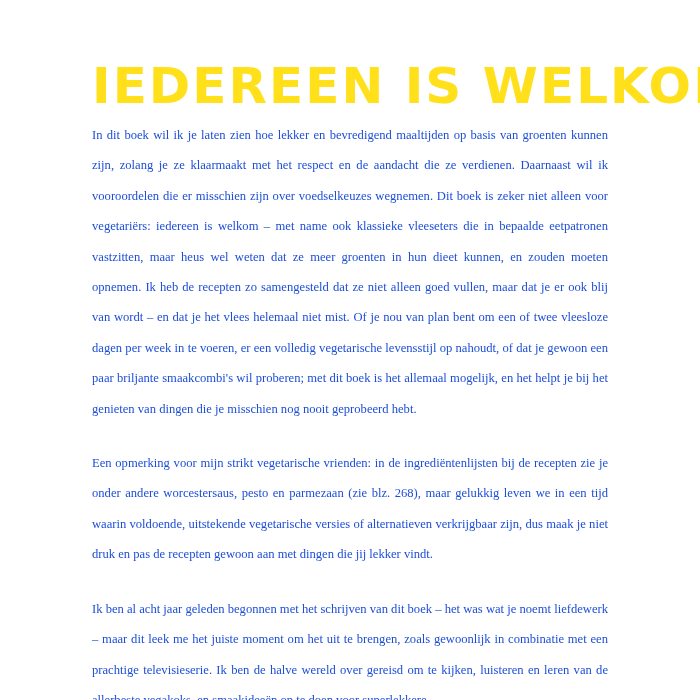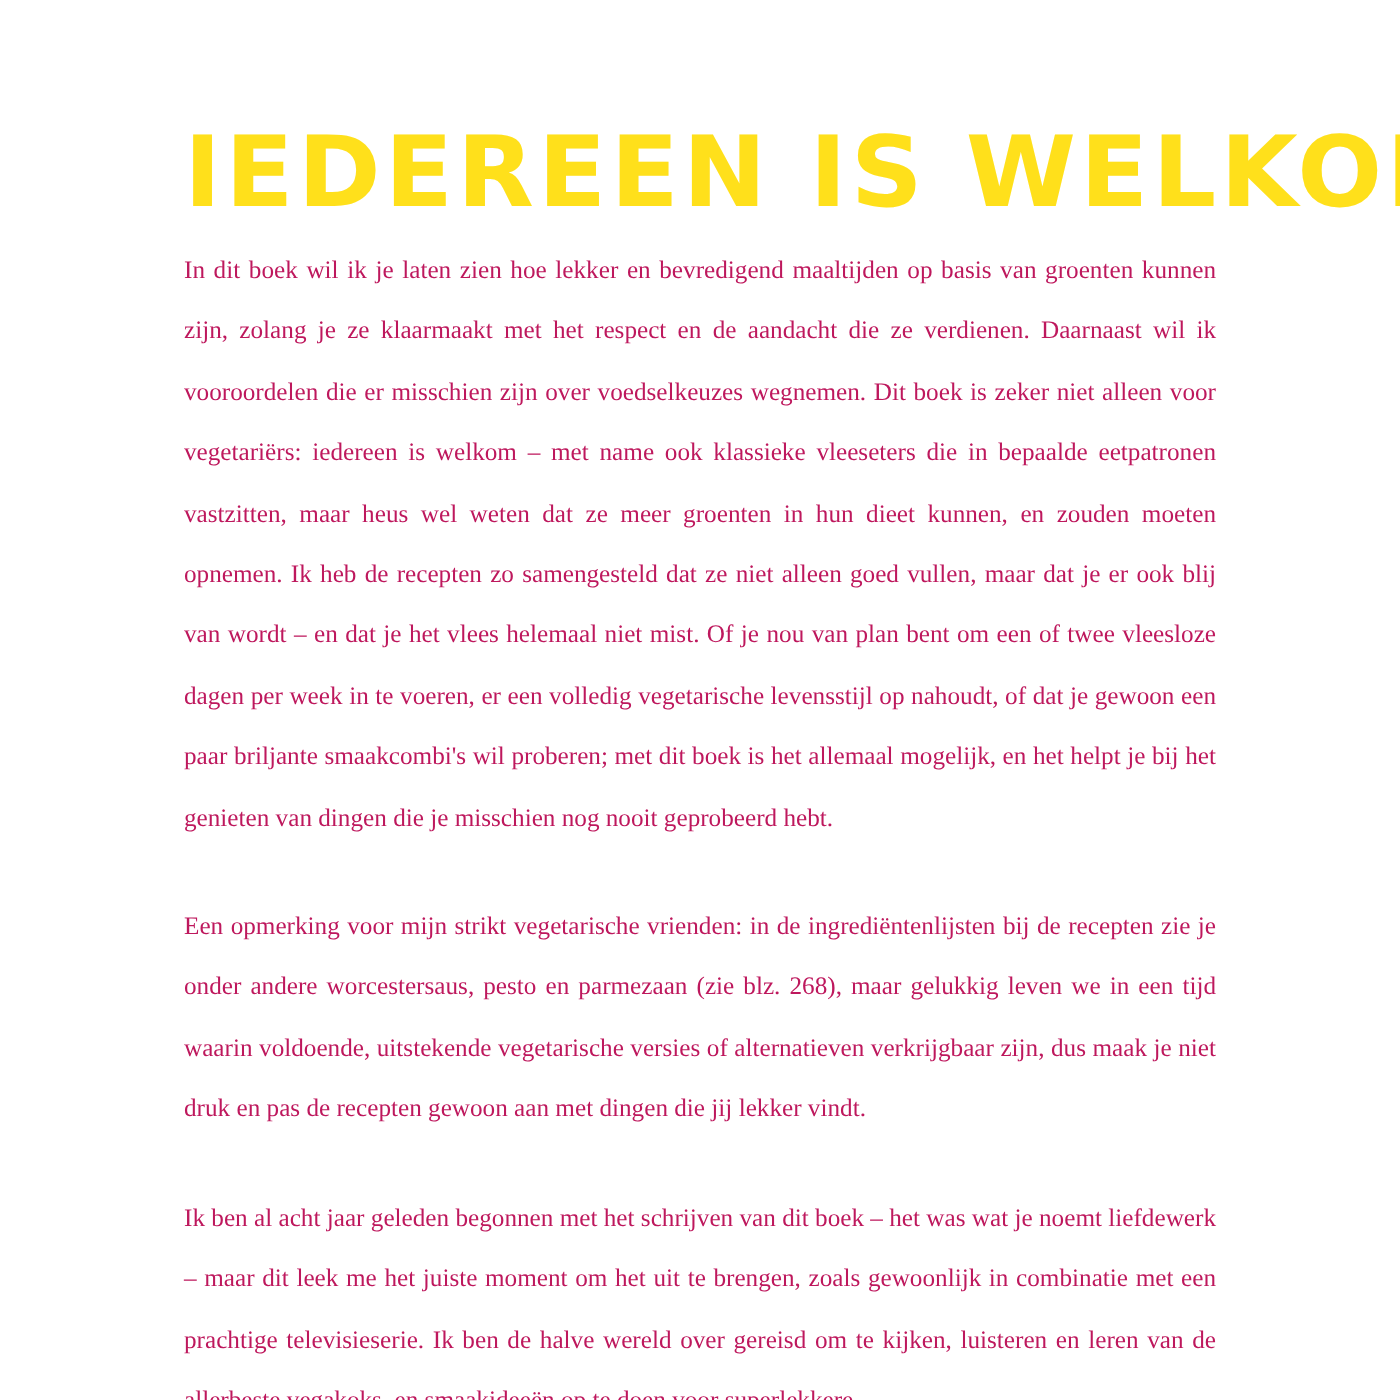--- a/index.html
+++ b/index.html
@@ -41,21 +41,21 @@
     position: absolute;
     left: 92px;
     top: 120px;
     width: 516px;
   }
   p.para {
     margin: 0 0 24px 0;
     font-family: "Liberation Serif", serif;
     font-size: 12.6px;
     line-height: 30.4px;
-    color: #be185d;
+    color: #1d4ed8;
     text-align: justify;
     text-justify: inter-word;
     hyphens: none;
   }
   p.para:last-child {
     margin-bottom: 0;
   }
 </style>
 </head>
 <body>

